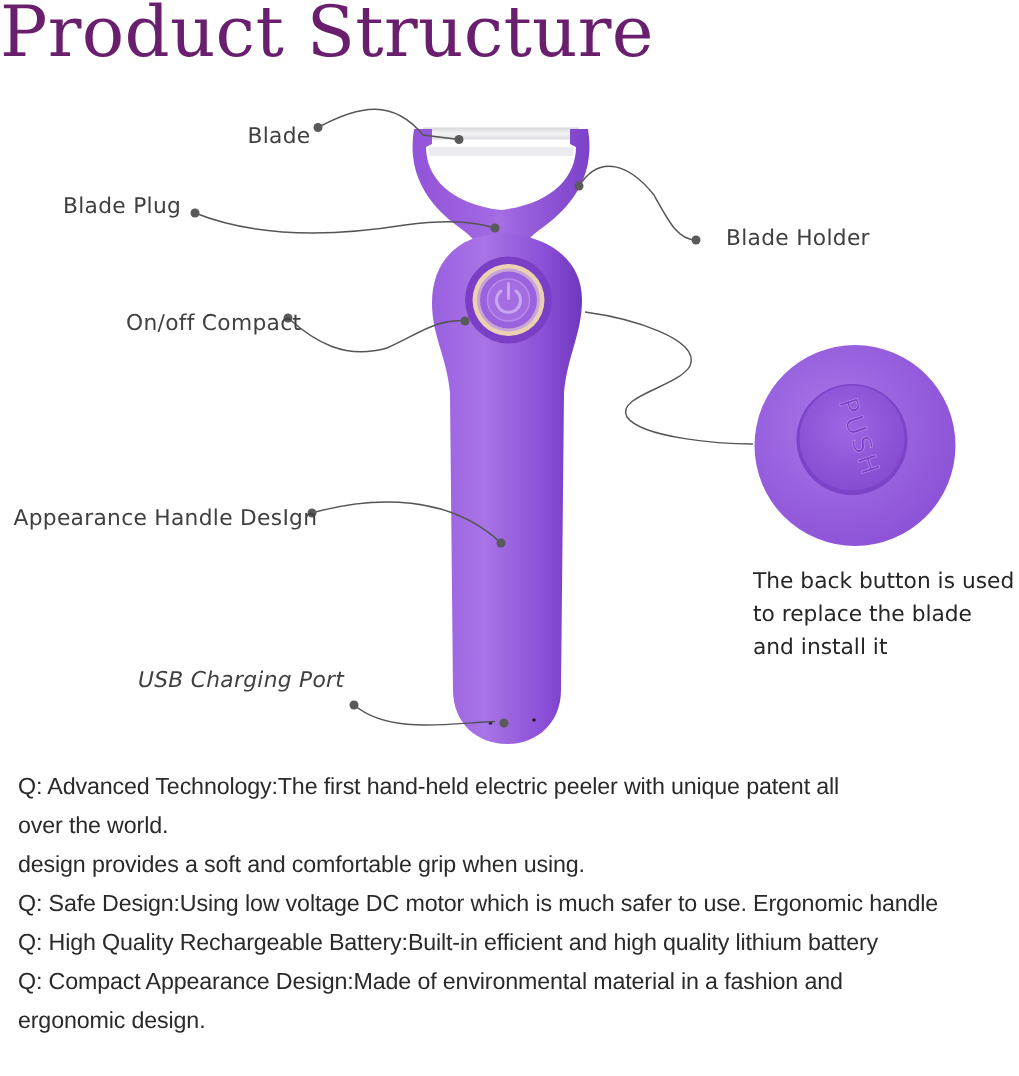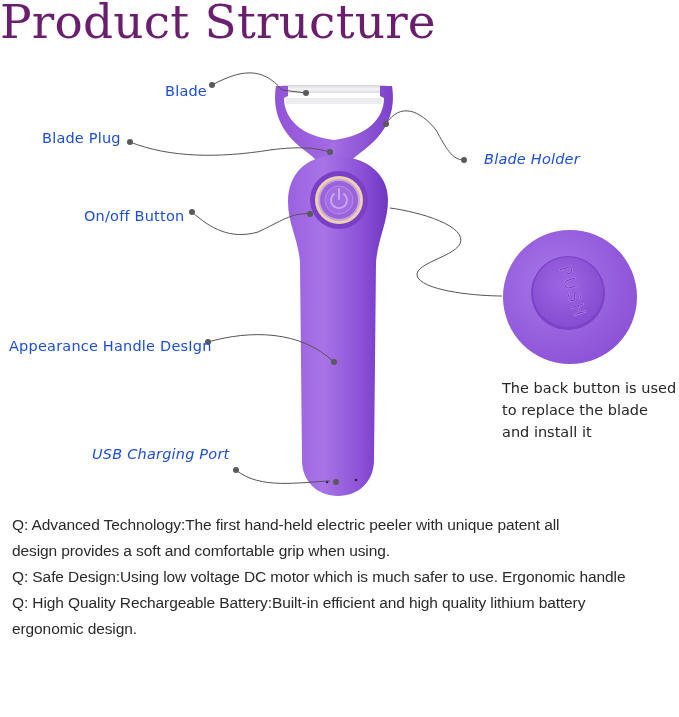--- a/index.html
+++ b/index.html
@@ -4,21 +4,21 @@
 <style>
   html, body { margin: 0; padding: 0; background: #ffffff; }
   body { width: 679px; height: 717px; position: relative; overflow: hidden; font-family: "DejaVu Sans", sans-serif; }
   .title {
     position: absolute; left: 0; top: -6px;
     font-family: "DejaVu Serif", "Liberation Serif", serif;
     font-size: 47px; color: #6a1f6e; letter-spacing: 0.2px; white-space: nowrap;
   }
   .label {
     position: absolute; font-family: "DejaVu Sans", sans-serif;
-    font-size: 14.5px; color: #1d4ed8; white-space: nowrap; letter-spacing: 0.2px;
+    font-size: 14.5px; color: #404040; white-space: nowrap; letter-spacing: 0.2px;
   }
   .note {
     position: absolute; left: 502px; top: 377px;
     font-family: "DejaVu Sans", sans-serif; font-size: 14.5px; color: #262626;
     line-height: 22px; width: 180px;
   }
   .note div { white-space: nowrap; }
   .diagram { position: absolute; left: 0; top: 0; width: 679px; height: 510px; }
   .desc {
     position: absolute; left: 0; top: 512px; width: 679px;
@@ -115,30 +115,32 @@
     <circle cx="310" cy="214" r="3"></circle>
     <circle cx="208" cy="342" r="3"></circle>
     <circle cx="334" cy="362" r="3"></circle>
     <circle cx="236" cy="470" r="3"></circle>
     <circle cx="336" cy="482" r="3"></circle>
   </g>
 </svg>
 
 <div class="label" style="left:165px; top:83px;">Blade</div>
 <div class="label" style="left:42px; top:130px;text-align:right;">Blade Plug</div>
-<div class="label" style="left:484px; top:151px;font-style:italic;">Blade Holder</div>
-<div class="label" style="left:84px; top:208px;">On/off Button</div>
+<div class="label" style="left:484px; top:151px;">Blade Holder</div>
+<div class="label" style="left:84px; top:208px;">On/off Compact</div>
 <div class="label" style="left:9px; top:338px;">Appearance Handle DesIgn</div>
 <div class="label" style="left:92px; top:446px;font-style:italic;">USB Charging Port</div>
 
 <div class="note">
   <div>The back button is used</div>
   <div>to replace the blade</div>
   <div>and install it</div>
 </div>
 
 <div class="desc">
   <p>Q: Advanced Technology:The first hand-held electric peeler with unique patent all</p>
+  <p>over the world.</p>
   <p>design provides a soft and comfortable grip when using.</p>
   <p>Q: Safe Design:Using low voltage DC motor which is much safer to use. Ergonomic handle</p>
   <p>Q: High Quality Rechargeable Battery:Built-in efficient and high quality lithium battery</p>
+  <p>Q: Compact Appearance Design:Made of environmental material in a fashion and</p>
   <p>ergonomic design.</p>
 </div>
 
 </body></html>

